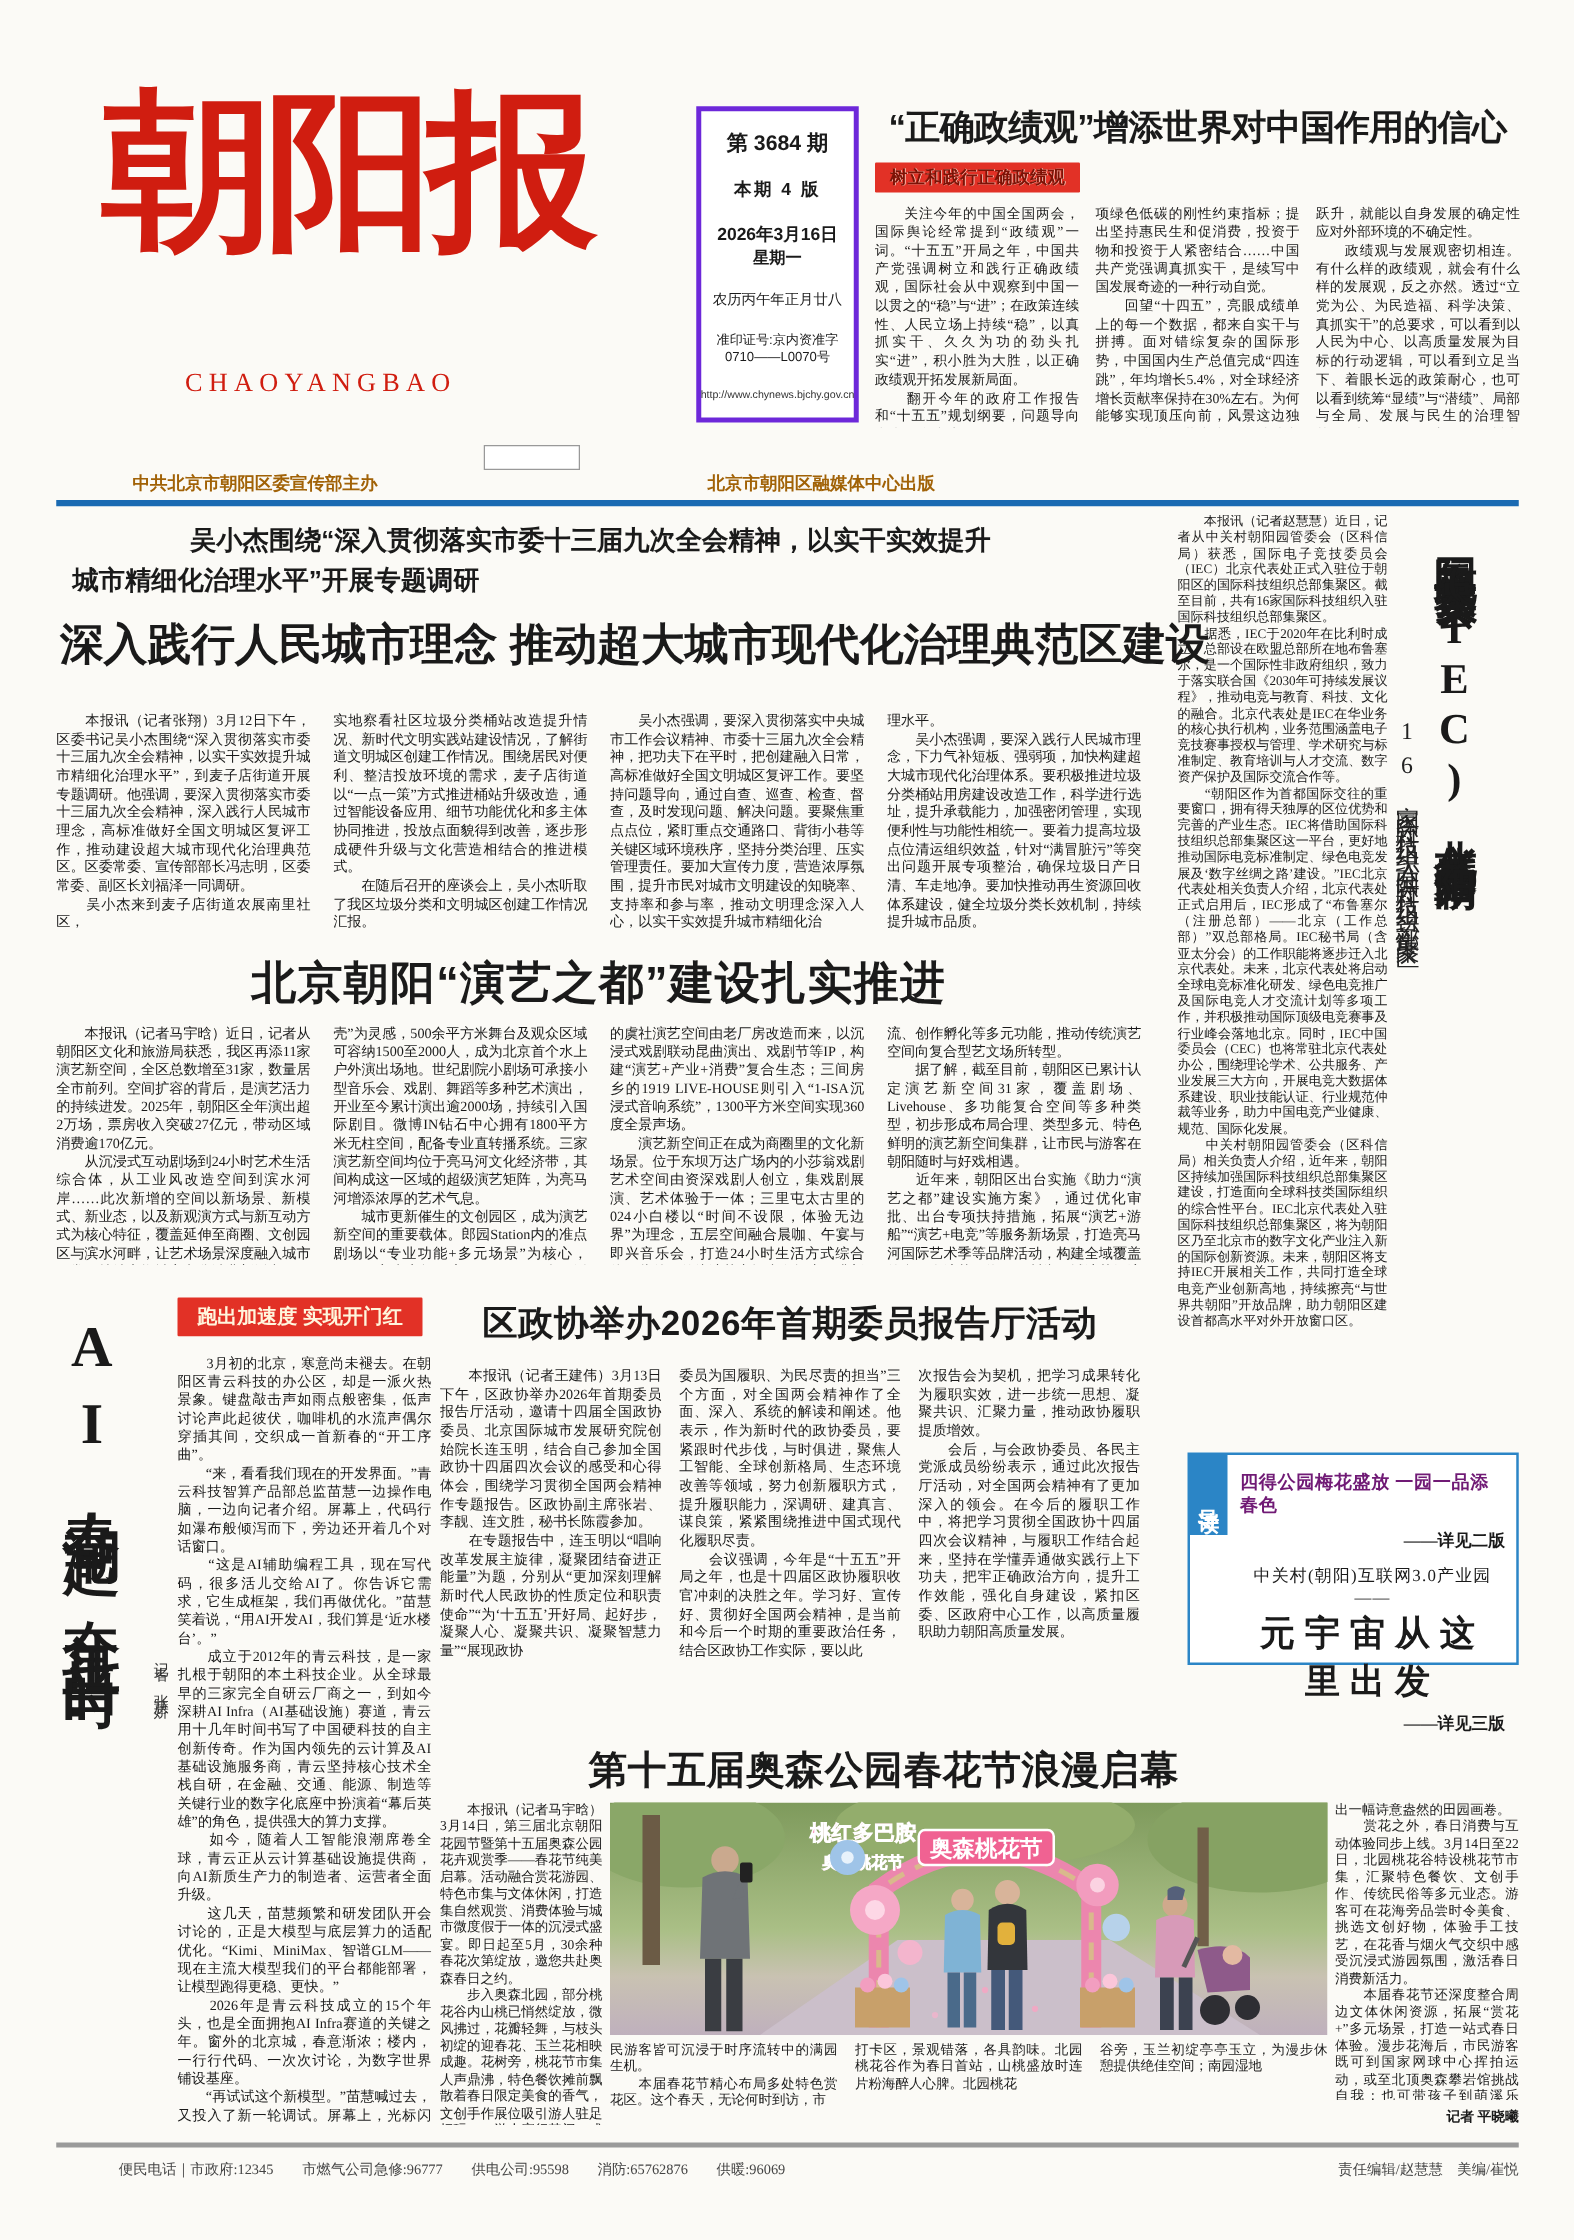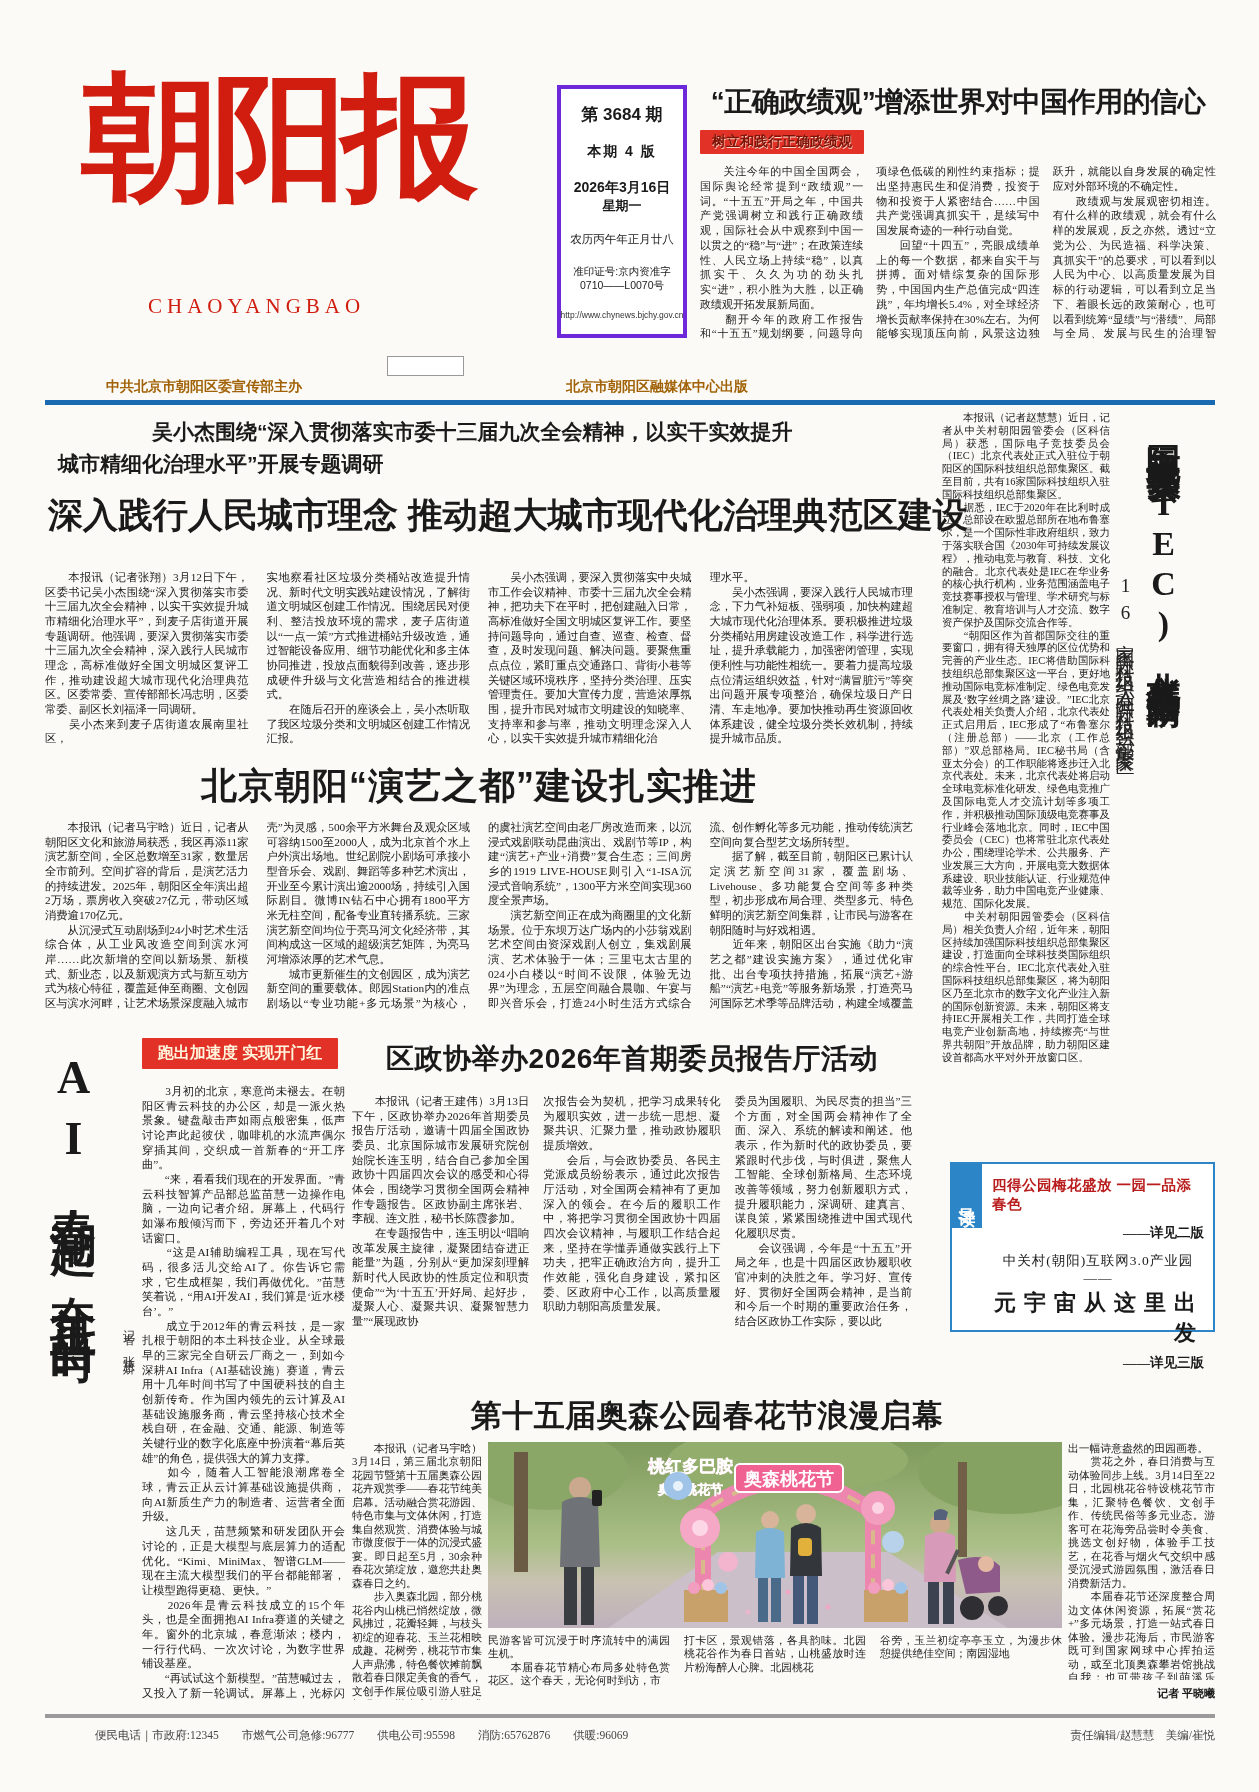--- a/index.html
+++ b/index.html
@@ -34,24 +34,24 @@
   .sec-headline{font-size:36px;font-weight:900;text-align:center;letter-spacing:1px;}
   .sub-headline{font-size:28px;font-weight:900;text-align:center;letter-spacing:0.5px;white-space:nowrap;}
   .vert{writing-mode:vertical-rl;text-orientation:upright;}
   .iec-title{font-size:34px;font-weight:900;line-height:1;letter-spacing:3px;}
   .iec-sub{font-size:19px;letter-spacing:6px;color:#222;}
   .ai-title{font-size:46px;font-weight:900;letter-spacing:10px;line-height:1;}
   .ai-byline{font-size:12px;letter-spacing:4px;color:#333;}
   .daodu-box{border:2px solid #2b85c6;background:#fff;box-sizing:border-box;}
   .daodu-label{background:#2b85c6;color:#fff;font-weight:bold;font-size:17px;letter-spacing:2px;
         display:flex;align-items:center;justify-content:center;}
-  .daodu-item1{font-size:14.5px;font-weight:900;color:#b91c1c;letter-spacing:0.5px;}
+  .daodu-item1{font-size:14.5px;font-weight:900;color:#701a75;letter-spacing:0.5px;font-family:Liberation Serif, serif;}
   .daodu-ref{font-size:13.5px;font-weight:bold;text-align:right;}
   .daodu-kicker{font-size:13.5px;text-align:center;letter-spacing:1px;}
-  .daodu-item2{font-size:22px;font-weight:900;text-align:right;letter-spacing:8px;font-family:Liberation Serif, serif;}
+  .daodu-item2{font-size:28px;font-weight:900;text-align:center;letter-spacing:8px;font-family:Liberation Serif, serif;}
   .flower-col{font-size:10.8px;line-height:1.25;text-align:justify;white-space:pre-line;overflow:hidden;}
   .credit{font-size:11px;font-weight:bold;text-align:right;}
   .footer-txt{font-size:11.5px;color:#444;}
 </style>
 </head>
 <body>
 
 <div class="page">
 
   <div class="abs red masthead-title" style="left:82px;top:68px;width:420px;">朝阳报</div>
@@ -147,24 +147,24 @@
 　　成立于2012年的青云科技，是一家扎根于朝阳的本土科技企业。从全球最早的三家完全自研云厂商之一，到如今深耕AI Infra（AI基础设施）赛道，青云用十几年时间书写了中国硬科技的自主创新传奇。作为国内领先的云计算及AI基础设施服务商，青云坚持核心技术全栈自研，在金融、交通、能源、制造等关键行业的数字化底座中扮演着“幕后英雄”的角色，提供强大的算力支撑。
 　　如今，随着人工智能浪潮席卷全球，青云正从云计算基础设施提供商，向AI新质生产力的制造者、运营者全面升级。
 　　这几天，苗慧频繁和研发团队开会讨论的，正是大模型与底层算力的适配优化。“Kimi、MiniMax、智谱GLM——现在主流大模型我们的平台都能部署，让模型跑得更稳、更快。”
 　　2026年是青云科技成立的15个年头，也是全面拥抱AI Infra赛道的关键之年。窗外的北京城，春意渐浓；楼内，一行行代码、一次次讨论，为数字世界铺设基座。
 　　“再试试这个新模型。”苗慧喊过去，又投入了新一轮调试。屏幕上，光标闪烁，仿佛也在为这个AI的春天，跃跃欲试。</div>
 
   <div class="abs sub-headline sans" style="left:352px;top:1040px;width:560px;">区政协举办2026年首期委员报告厅活动</div>
   <div class="abs cols" style="left:352px;top:1094px;width:560px;height:292px;gap:14px;">
     <div class="body-col" style="flex:1;">　　本报讯（记者王建伟）3月13日下午，区政协举办2026年首期委员报告厅活动，邀请十四届全国政协委员、北京国际城市发展研究院创始院长连玉明，结合自己参加全国政协十四届四次会议的感受和心得体会，围绕学习贯彻全国两会精神作专题报告。区政协副主席张岩、李靓、连文胜，秘书长陈霞参加。
 　　在专题报告中，连玉明以“唱响改革发展主旋律，凝聚团结奋进正能量”为题，分别从“更加深刻理解新时代人民政协的性质定位和职责使命”“为‘十五五’开好局、起好步，凝聚人心、凝聚共识、凝聚智慧力量”“展现政协</div>
+    <div class="body-col" style="flex:1;">委员为国履职、为民尽责的担当”三个方面，对全国两会精神作了全面、深入、系统的解读和阐述。他表示，作为新时代的政协委员，要紧跟时代步伐，与时俱进，聚焦人工智能、全球创新格局、生态环境改善等领域，努力创新履职方式，提升履职能力，深调研、建真言、谋良策，紧紧围绕推进中国式现代化履职尽责。
+　　会议强调，今年是“十五五”开局之年，也是十四届区政协履职收官冲刺的决胜之年。学习好、宣传好、贯彻好全国两会精神，是当前和今后一个时期的重要政治任务，结合区政协工作实际，要以此</div>
     <div class="body-col" style="flex:1;">次报告会为契机，把学习成果转化为履职实效，进一步统一思想、凝聚共识、汇聚力量，推动政协履职提质增效。
 　　会后，与会政协委员、各民主党派成员纷纷表示，通过此次报告厅活动，对全国两会精神有了更加深入的领会。在今后的履职工作中，将把学习贯彻全国政协十四届四次会议精神，与履职工作结合起来，坚持在学懂弄通做实践行上下功夫，把牢正确政治方向，提升工作效能，强化自身建设，紧扣区委、区政府中心工作，以高质量履职助力朝阳高质量发展。</div>
-    <div class="body-col" style="flex:1;">委员为国履职、为民尽责的担当”三个方面，对全国两会精神作了全面、深入、系统的解读和阐述。他表示，作为新时代的政协委员，要紧跟时代步伐，与时俱进，聚焦人工智能、全球创新格局、生态环境改善等领域，努力创新履职方式，提升履职能力，深调研、建真言、谋良策，紧紧围绕推进中国式现代化履职尽责。
-　　会议强调，今年是“十五五”开局之年，也是十四届区政协履职收官冲刺的决胜之年。学习好、宣传好、贯彻好全国两会精神，是当前和今后一个时期的重要政治任务，结合区政协工作实际，要以此</div>
   </div>
 
   <div class="abs sub-headline sans" style="left:352px;top:1395px;width:710px;font-size:31px;">第十五届奥森公园春花节浪漫启幕</div>
   <div class="abs flower-col" style="left:352px;top:1442px;width:130px;height:258px;">　　本报讯（记者马宇晗）3月14日，第三届北京朝阳花园节暨第十五届奥森公园花卉观赏季——春花节纯美启幕。活动融合赏花游园、特色市集与文体休闲，打造集自然观赏、消费体验与城市微度假于一体的沉浸式盛宴。即日起至5月，30余种春花次第绽放，邀您共赴奥森春日之约。
 　　步入奥森北园，部分桃花谷内山桃已悄然绽放，微风拂过，花瓣轻舞，与枝头初绽的迎春花、玉兰花相映成趣。花树旁，桃花节市集人声鼎沸，特色餐饮摊前飘散着春日限定美食的香气，文创手作展位吸引游人驻足把玩……游人穿行其间，或举镜留春，或拾味烟火，春日的美好在此刻触手可及。
 　　作为京城春季踏青经典品牌，今年奥森公园花卉观赏季以“春花竞放，邂逅奥森”为主题焕新升级。园区内，从三月山桃初绽，到四月海棠、樱花争艳，再到五月</div>
 
   <div class="abs" style="left:488px;top:1442px;width:574px;height:186px;">
     <svg width="574" height="186" viewBox="0 0 574 186" xmlns="http://www.w3.org/2000/svg">
       <defs>

